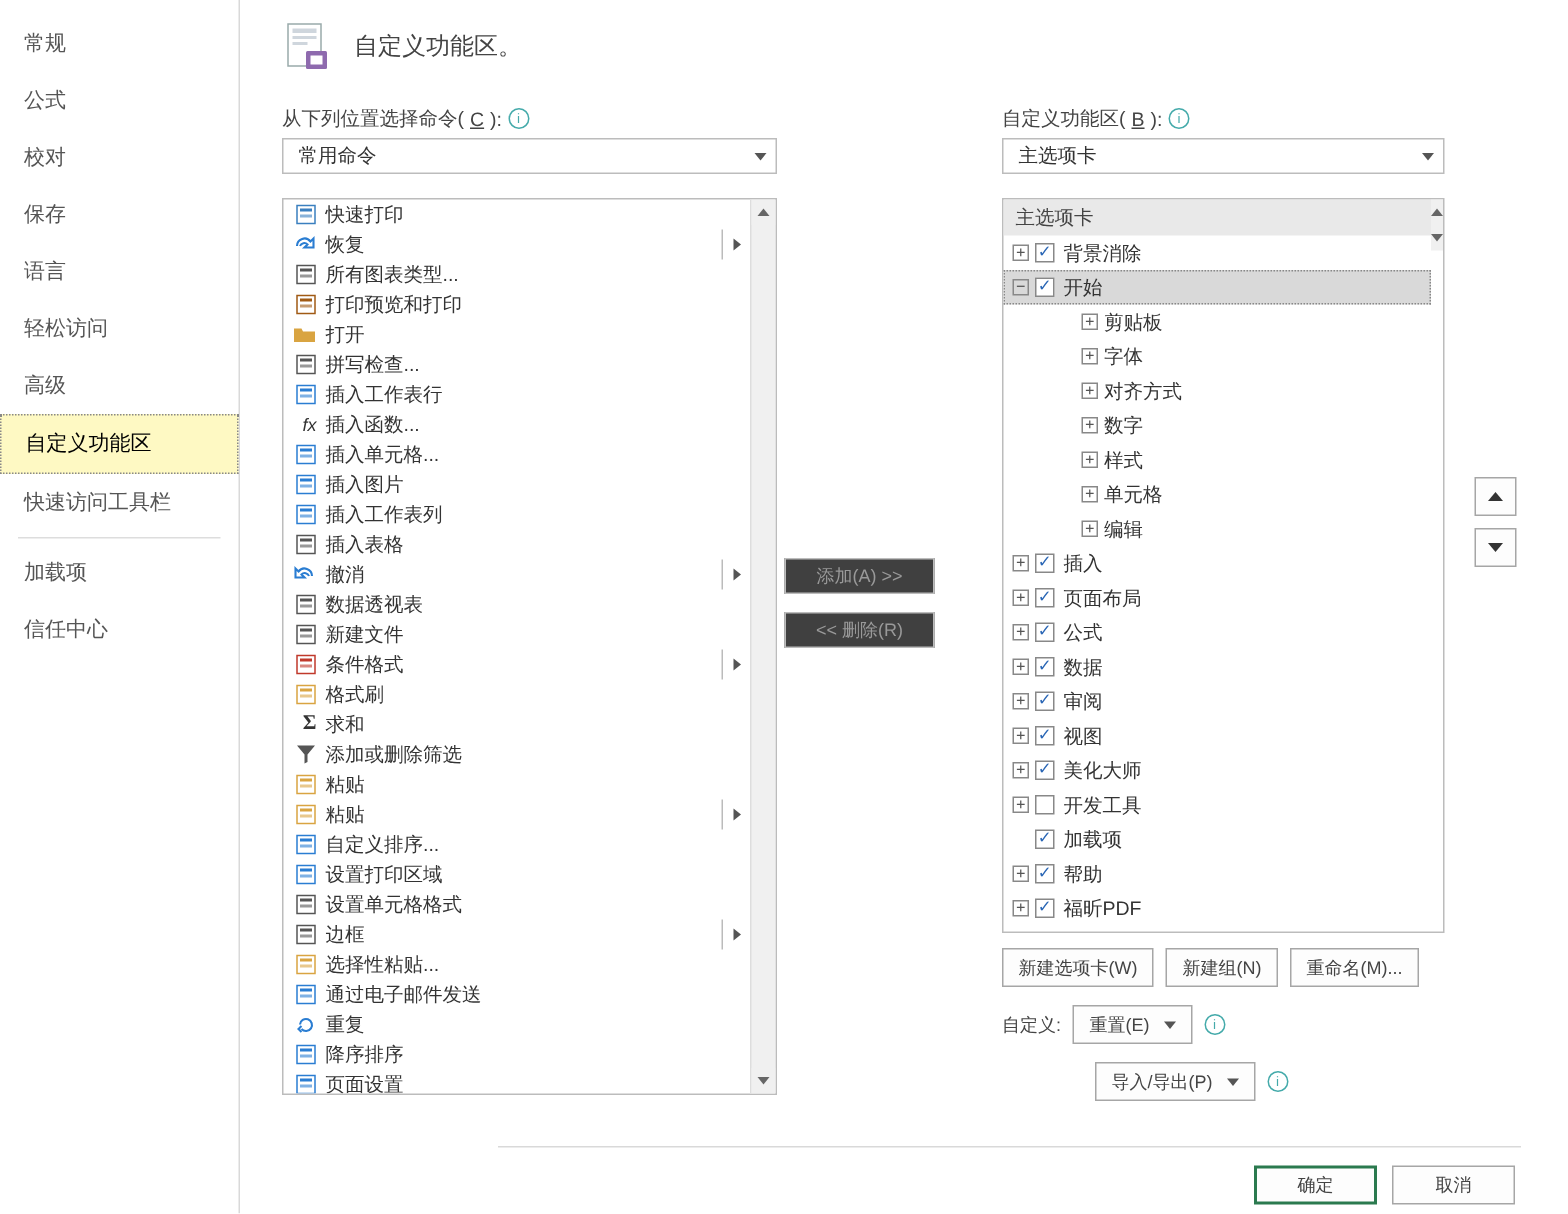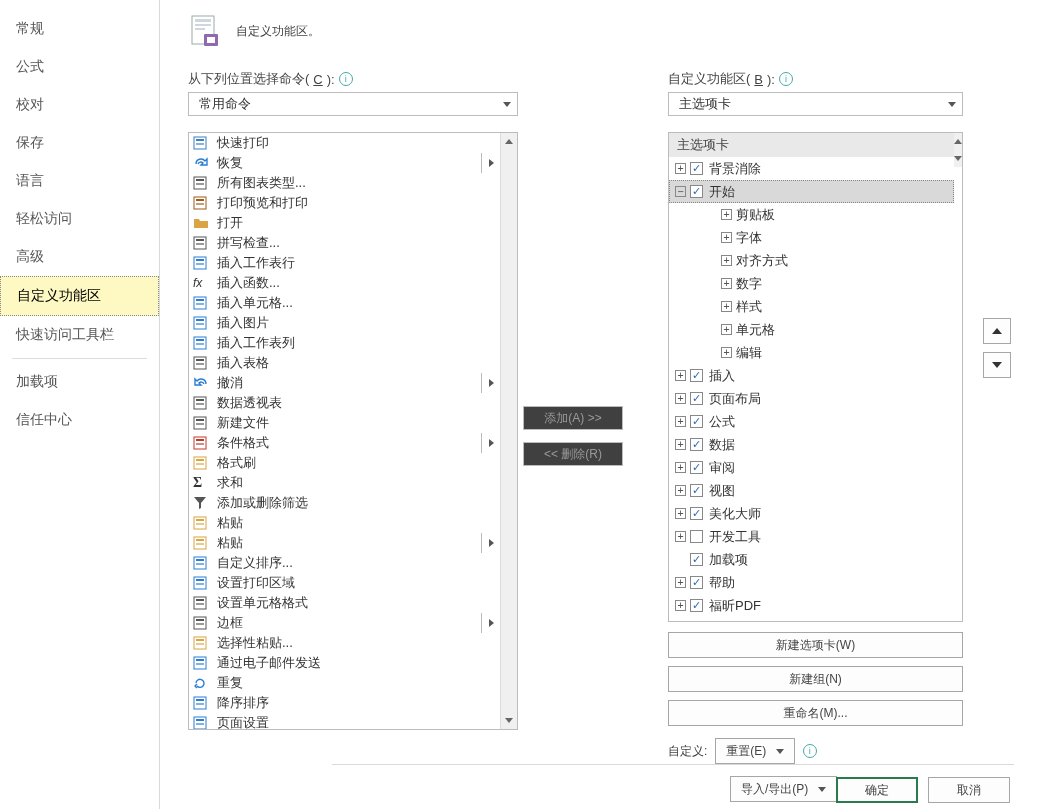--- a/index.html
+++ b/index.html
@@ -47,21 +47,21 @@
     display: flex;
     align-items: center;
     gap: 14px;
     margin-bottom: 22px;
   }
   .page-header .big-icon {
     width: 34px; height: 34px; position: relative;
     display:flex; align-items:center; justify-content:center;
   }
   .page-title {
-    font-size: 12px;
+    font-size: 16px;
     color: #444;
   }
   .two-col {
     display: flex;
     gap: 0;
   }
   .col-left, .col-right {
     display: flex;
     flex-direction: column;
   }
@@ -113,21 +113,21 @@
   .scroll-btn .tri-up{width:0;height:0;border-left:4px solid transparent;border-right:4px solid transparent;border-bottom:5px solid #666;}
   .scroll-btn .tri-dn{width:0;height:0;border-left:4px solid transparent;border-right:4px solid transparent;border-top:5px solid #666;}
   .scroll-thumb{width:100%; background:#cfcfcf; }
   .cmd-item {
     display:flex; align-items:center; gap:6px;
     padding:1px 6px 1px 4px; height:20px;
     font-size:13px; color:#333; cursor:pointer;
     position:relative;
   }
   .cmd-item .ico {
-    width:18px; height:16px; display:flex; align-items:center; justify-content:flex-start;
+    width:18px; height:16px; display:flex; align-items:center; justify-content:flex-end;
     font-size:12px; flex-shrink:0;
   }
   .cmd-item .submenu {
     position:absolute; right:6px; top:50%; transform:translateY(-50%);
     width:0;height:0;border-top:4px solid transparent;border-bottom:4px solid transparent;border-left:5px solid #555;
   }
   .cmd-item .sep { position:absolute; right:18px; height:100%; border-left:1px solid #bbb; }
   .mid-btn {
     width:100px; height:24px; border:1px solid #bcbcbc; background:#404040;
     font-size:12px; color:#999; cursor:default; text-align:center;
@@ -153,21 +153,21 @@
     font-family:monospace;
   }
   .exp.blank{border:none;}
   .cb {
     width:13px;height:13px;border:1px solid #888;margin-right:6px;display:inline-flex;align-items:center;justify-content:center;
     flex-shrink:0; background:#fff;
   }
   .cb.checked::after{content:"✓";font-size:11px;color:#2a66b5;line-height:1;}
   .indent2{padding-left:52px;}
   .ribbon-buttons {
-    display:flex; gap:8px; margin-top:10px;flex-direction:column;
+    display:flex; gap:8px; margin-top:10px;
   }
   .btn {
     border:1px solid #a6a6a6; background:#fdfdfd; padding:4px 10px;
     font-size:12px; cursor:pointer; height:26px; display:inline-flex; align-items:center;
     justify-content:center;
   }
   .custom-row {
     display:flex; align-items:center; gap:8px; margin-top:12px;
   }
   .custom-row .btn { padding:3px 10px; }

